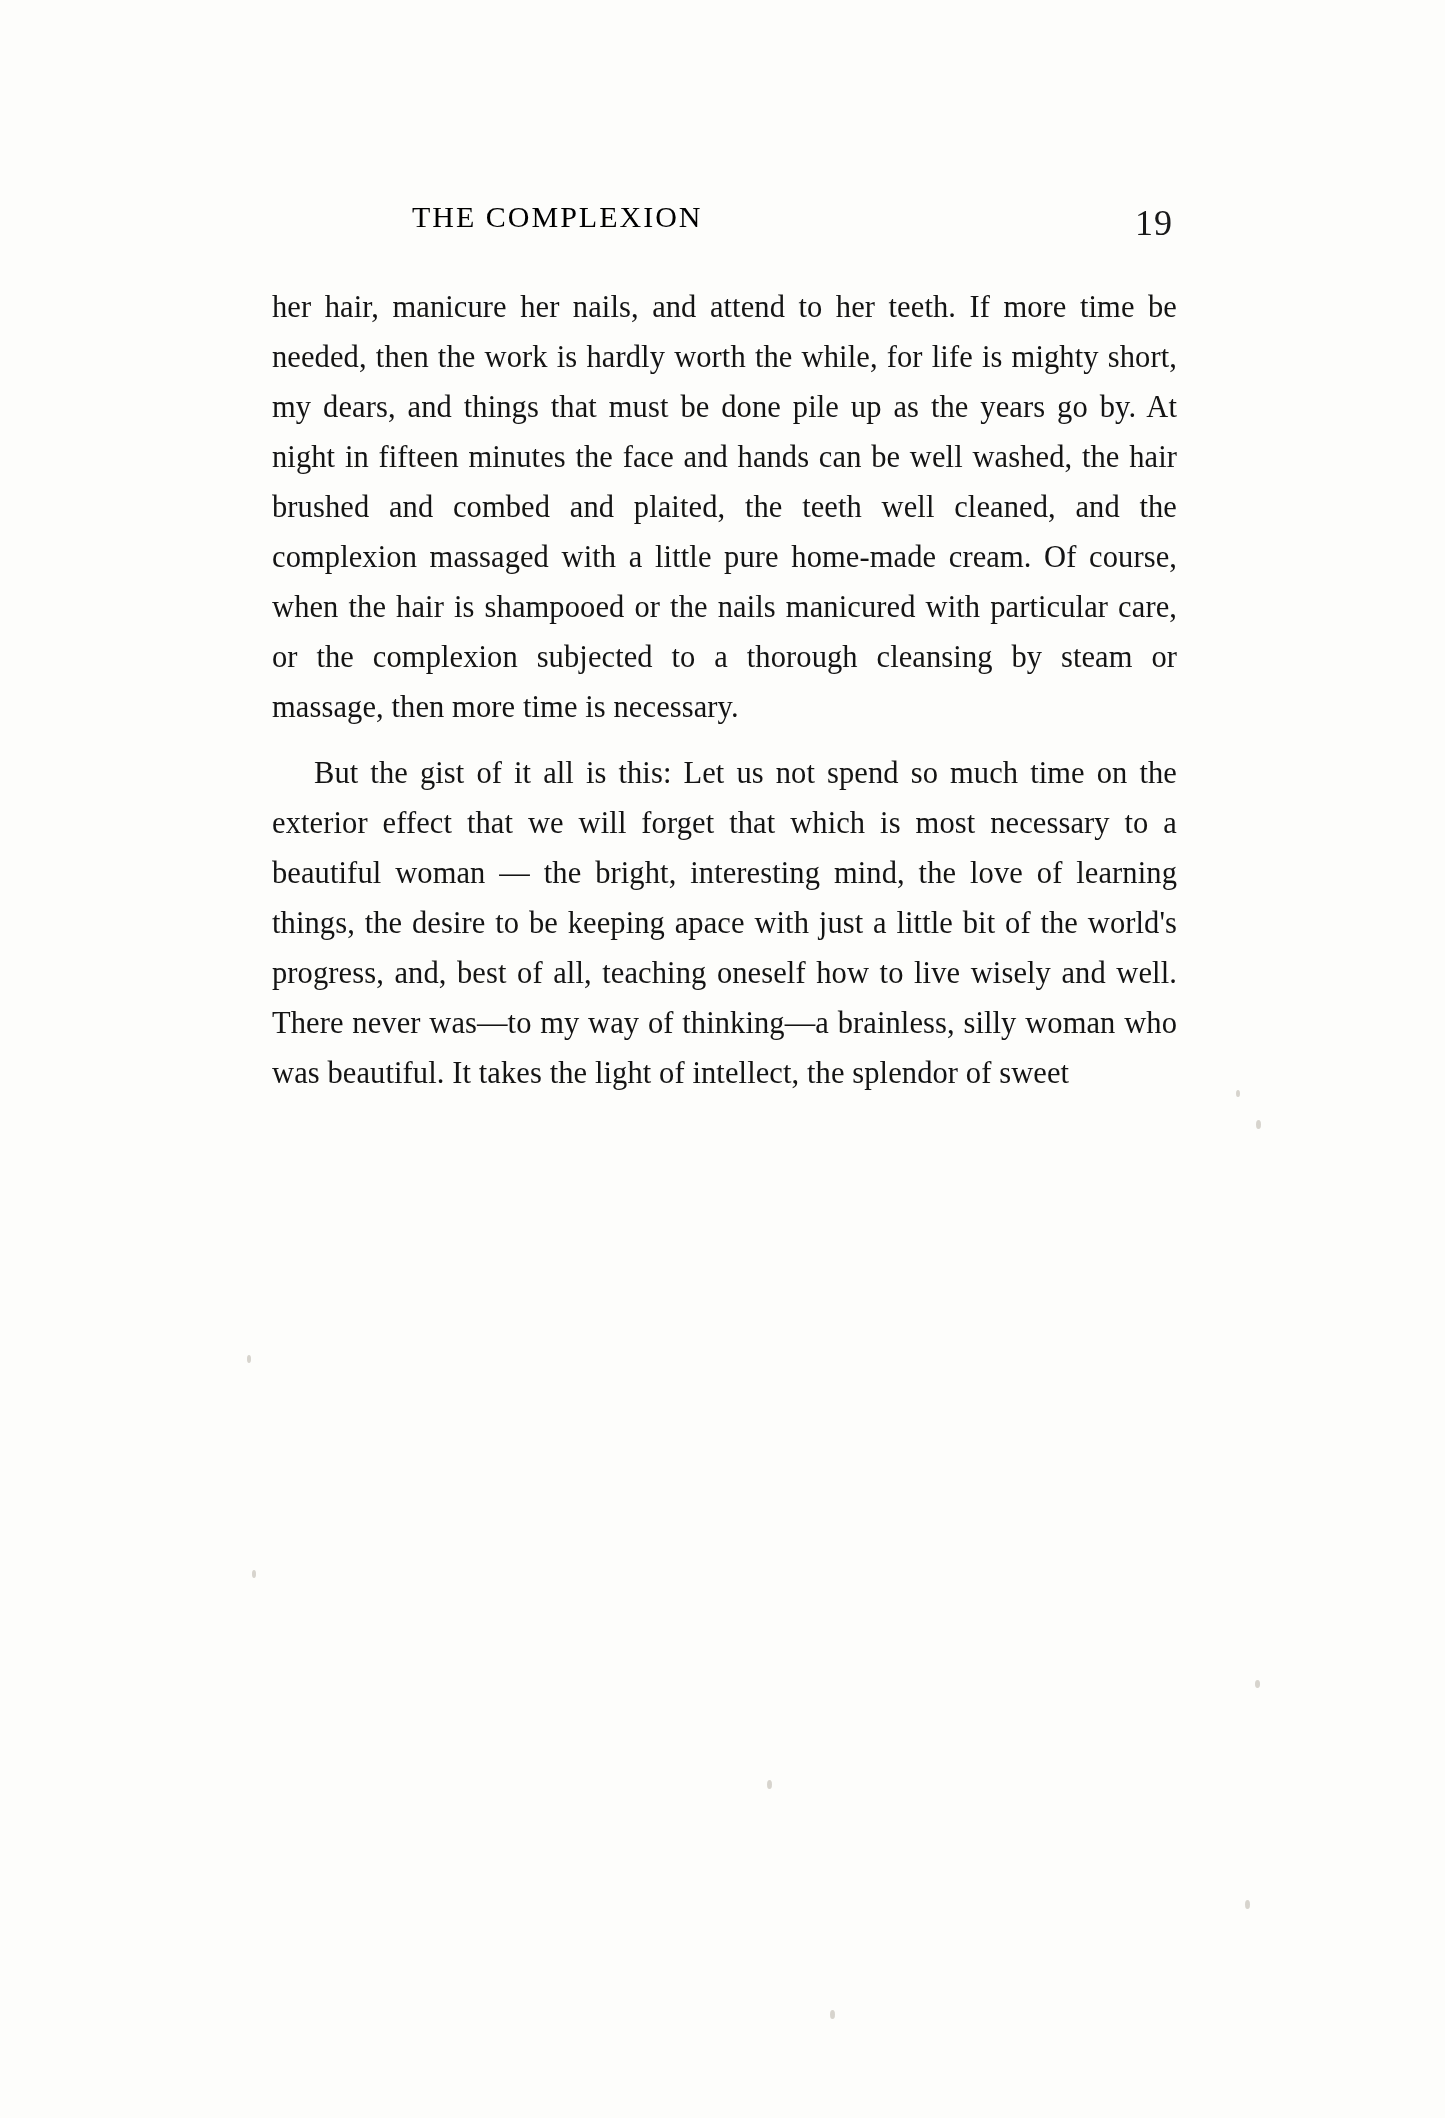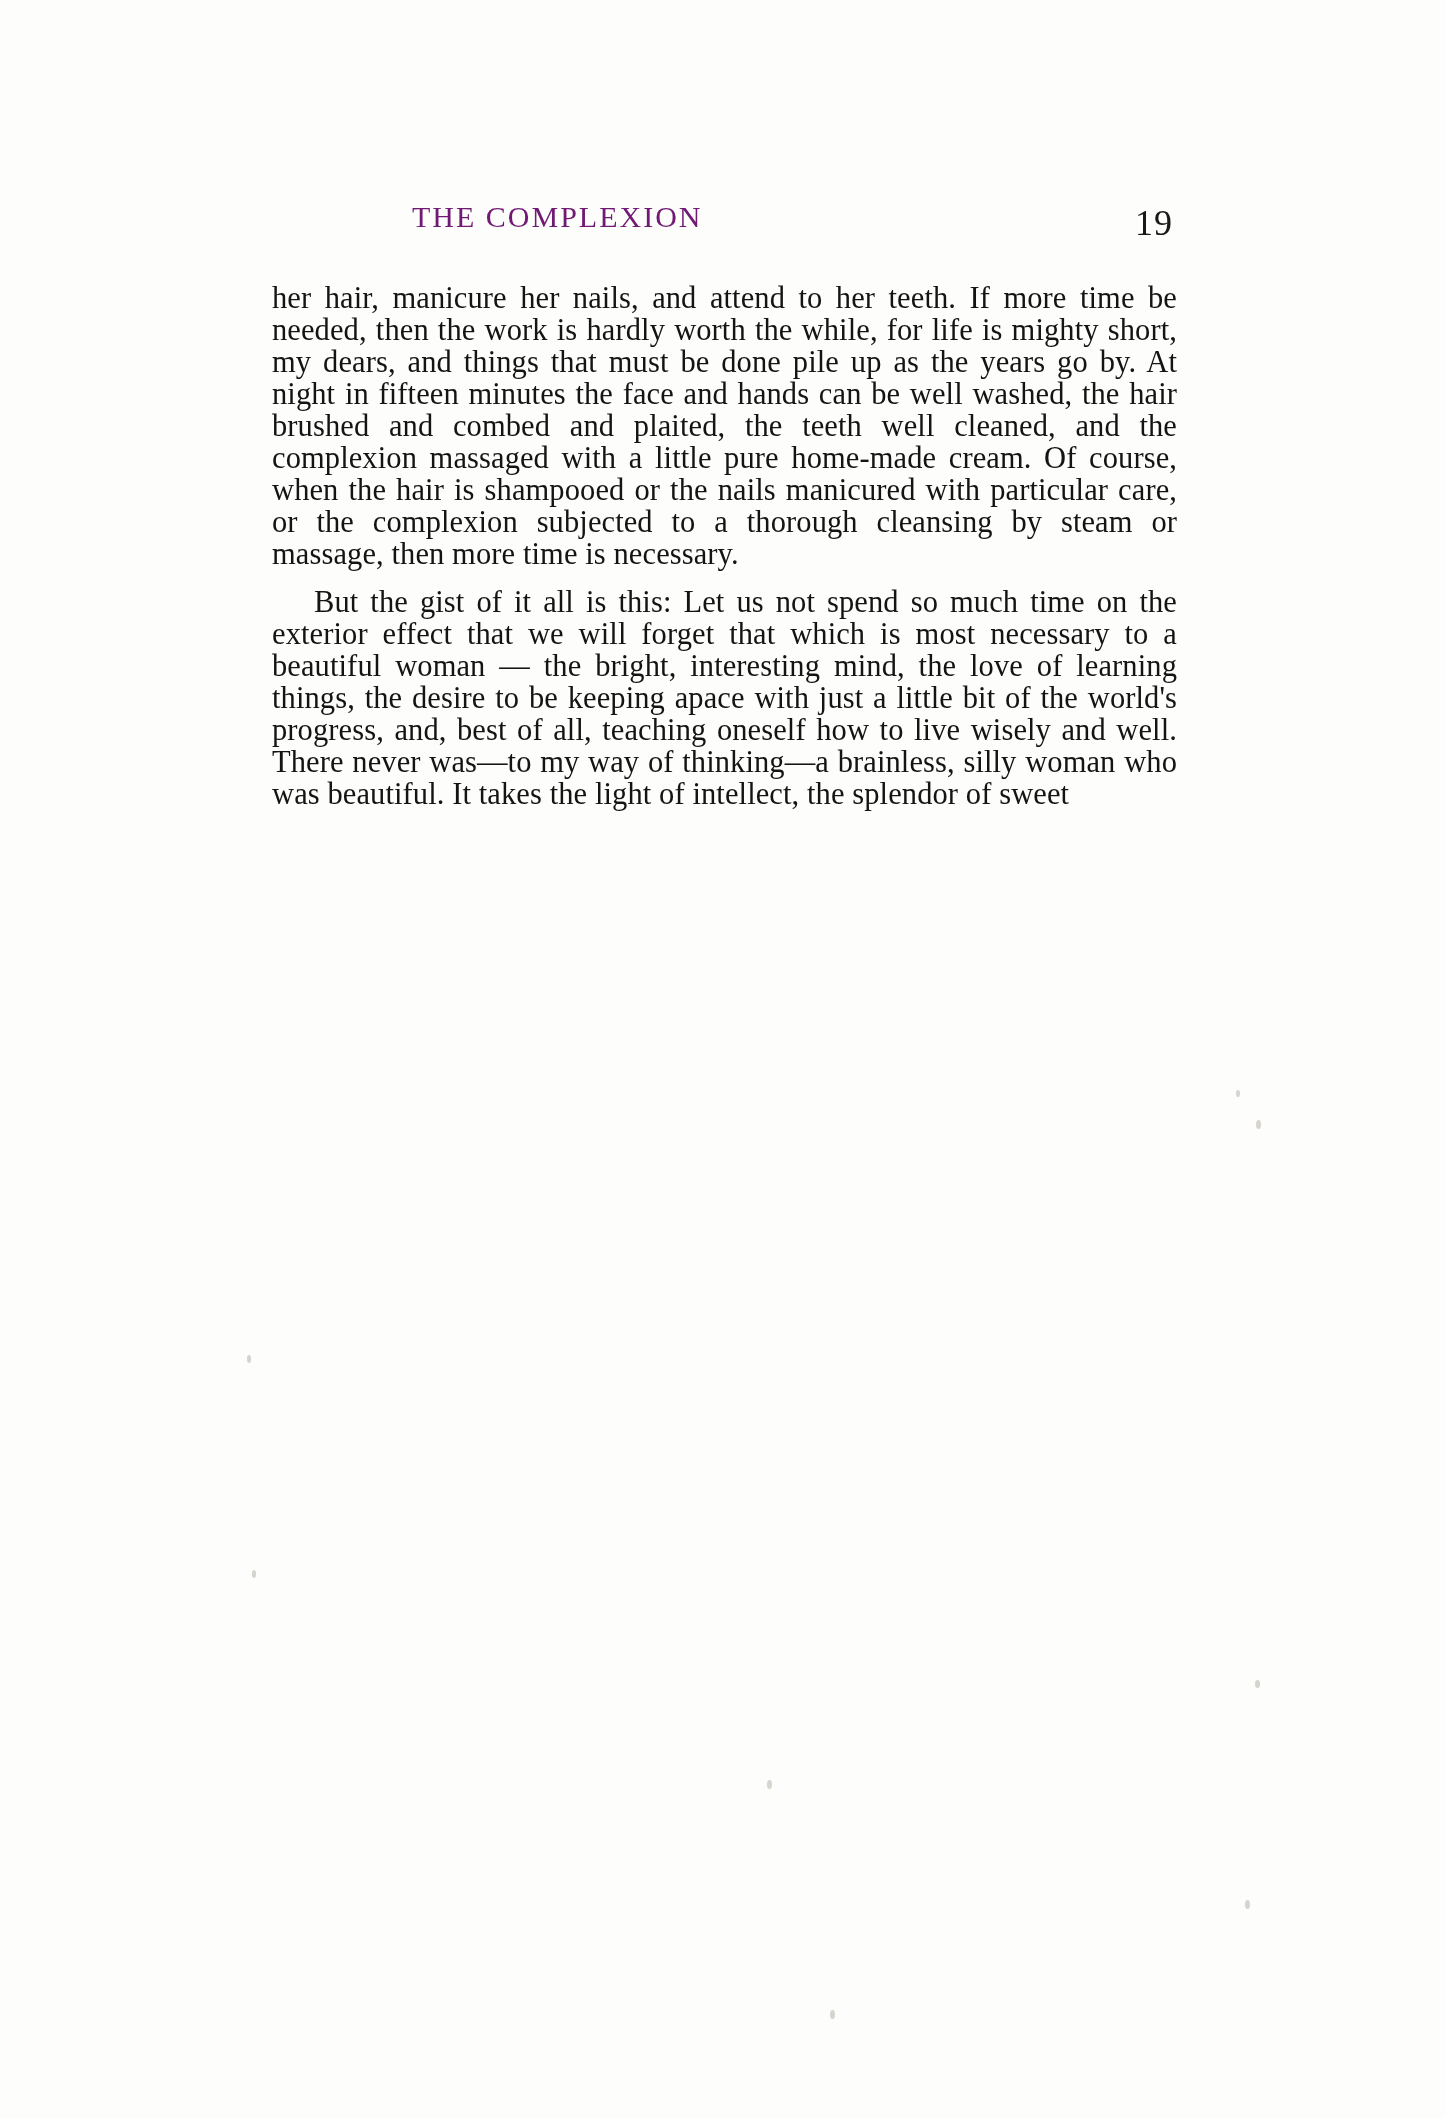--- a/index.html
+++ b/index.html
@@ -40,37 +40,37 @@
     margin-bottom: 36px;
   }
 
   .running-title {
     position: absolute;
     left: 140px;
     top: 0;
     font-size: 30px;
     letter-spacing: 2.0px;
     font-family: "Liberation Serif", serif;
-    color: #701a75;
+    color: #000000;
     white-space: nowrap;
   }
 
   .folio {
     position: absolute;
     right: 4px;
     top: 2px;
     font-size: 36px;
     letter-spacing: 1px;
     color: #191919;
   }
 
   .body-text p {
     margin: 0;
     font-size: 30.5px;
-    line-height: 32px;
+    line-height: 50px;
     text-align: justify;
     text-justify: inter-word;
     color: #141414;
     letter-spacing: 0.1px;
   }
 
   .body-text p.indent {
     text-indent: 42px;
   }
 

